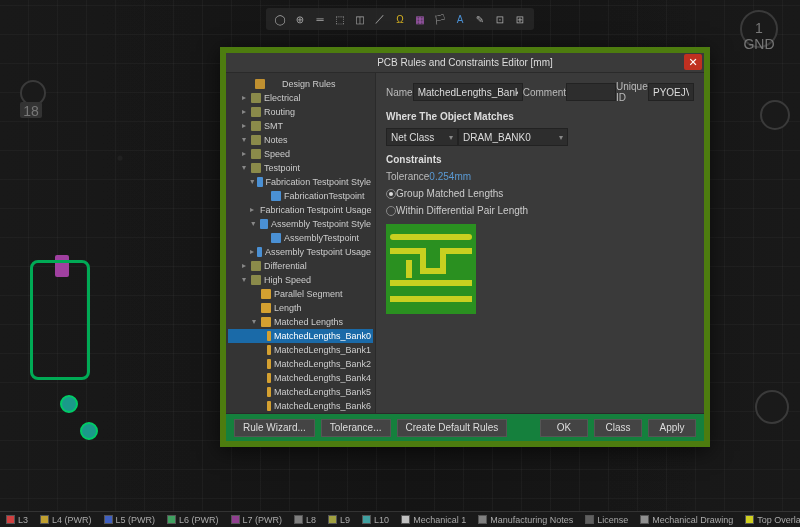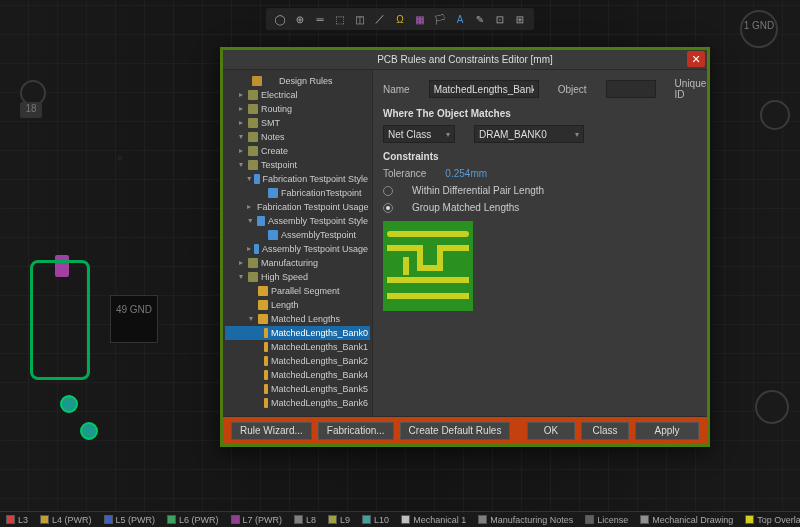--- a/index.html
+++ b/index.html
@@ -11,36 +11,36 @@
     filter: contrast(1.1); }
   .bg-pcb::before { content:""; position:absolute; inset:0;
     background-image:
       repeating-linear-gradient(0deg, transparent 0 28px, rgba(80,80,80,.15) 28px 29px),
       repeating-linear-gradient(90deg, transparent 0 28px, rgba(80,80,80,.15) 28px 29px);
   }
   .bg-circles { position:absolute; inset:0; }
   .circ { position:absolute; border:2px solid #3a3a3a; border-radius:50%; background:#1a1a1a; }
   .pad { position:absolute; background:#333; border-radius:2px; }
   .chip { position:absolute; background:#0d0d0d; border:1px solid #333; }
-  .chip-label { color:#777; font-size:10px; text-align:center; padding-top:8px; }
+  .chip-label { color:#777; font-size:14px; text-align:center; padding-top:8px; }
   .green-worm { position:absolute; left:30px; top:260px; width:60px; height:120px;
     border:3px solid #0a5; border-radius:8px; }
   .teal-dot { position:absolute; width:18px; height:18px; border-radius:50%; background:#1a9a8a; border:2px solid #0c6; }
 
   
   .top-toolbar { position:absolute; top:8px; left:50%; transform:translateX(-50%); display:flex; gap:4px;
     background:rgba(40,40,40,.8); padding:3px 6px; border-radius:3px; }
   .tb-btn { width:16px; height:16px; display:flex; align-items:center; justify-content:center; font-size:10px; color:#aaa; cursor:pointer; }
   .tb-btn.y { color:#d4b020; }
   .tb-btn.b { color:#4a90d4; }
   .tb-btn.p { color:#b060c0; }
 
   
   .dialog { position:absolute; left:220px; top:47px; width:490px; height:400px;
-    background:#c2410c; border:3px solid #4d7c0f; box-shadow:0 4px 20px rgba(0,0,0,.6); display:flex; flex-direction:column; }
+    background:#15803d; border:6px solid #4d7c0f; box-shadow:0 4px 20px rgba(0,0,0,.6); display:flex; flex-direction:column; }
   .dlg-title { background:#3a3a3a; height:20px; display:flex; align-items:center; justify-content:center;
     font-size:10px; color:#ddd; position:relative; border-bottom:1px solid #2a2a2a; }
   .dlg-close { position:absolute; right:2px; top:1px; width:18px; height:16px; background:#c03020; color:#fff;
     display:flex; align-items:center; justify-content:center; font-size:11px; cursor:pointer; border-radius:2px; }
   .dlg-body { flex:1; display:flex; overflow:hidden; }
   .tree-pane { width:150px; background:#343434; border-right:1px solid #2a2a2a; overflow-y:auto; overflow-x:hidden; padding:4px 2px; }
   .tree-pane::-webkit-scrollbar { width:8px; }
   .tree-pane::-webkit-scrollbar-thumb { background:#555; }
   .tree-pane::-webkit-scrollbar-track { background:#2a2a2a; }
   .tree-item { display:flex; align-items:center; gap:3px; padding:1px 2px; font-size:9px; color:#ccc;
@@ -49,21 +49,21 @@
   .tree-caret { width:8px; height:8px; display:inline-flex; align-items:center; justify-content:center; color:#888; font-size:8px; }
   .tree-ico { width:10px; height:10px; display:inline-block; border-radius:1px; }
   .ico-folder { background:#c09030; }
   .ico-cat { background:#8a8a4a; }
   .ico-rule { background:#d4a030; }
   .ico-tp { background:#4a90d4; }
   .depth0 { padding-left:2px;gap:17px; } .depth1 { padding-left:12px; } .depth2 { padding-left:22px; }
   .depth3 { padding-left:32px; }
 
   .detail-pane { flex:1; background:#3a3a3a; padding:8px 10px; display:flex; flex-direction:column; gap:6px; overflow:hidden; }
-  .row { display:flex; align-items:center; gap:19px; font-size:10px; }
+  .row { display:flex; align-items:center; gap:0; font-size:10px; }
   .lbl { color:#bbb; }
   .inp { background:#2d2d2d; border:1px solid #222; color:#ddd; padding:2px 4px; font-size:10px; height:18px; }
   .btn { background:#444; border:1px solid #555; color:#ddd; padding:2px 8px; font-size:10px; cursor:pointer; height:18px;
     display:inline-flex; align-items:center; }
   .section-head { font-weight:600; color:#ddd; font-size:10px; margin-top:2px; }
   .dropdown { background:#2d2d2d; border:1px solid #222; color:#ddd; padding:2px 4px; font-size:10px; height:18px;
     display:inline-flex; align-items:center; gap:6px; cursor:pointer; }
   .dropdown::after { content:"▾"; font-size:8px; color:#888; margin-left:auto; }
   .radio { width:10px; height:10px; border-radius:50%; border:1px solid #888; display:inline-block; position:relative; }
   .radio.on::after { content:""; position:absolute; inset:2px; background:#ddd; border-radius:50%; }
@@ -86,24 +86,20 @@
 
 <div class="bg-pcb"></div>
 <div class="bg-circles">
   <div class="circ" style="left:740px;top:10px;width:38px;height:38px;">
       <div class="chip-label">1
 GND</div>
     </div>
   <div class="circ" style="left:760px;top:100px;width:30px;height:30px;"></div>
   <div class="circ" style="left:755px;top:390px;width:34px;height:34px;"></div>
   <div class="circ" style="left:20px;top:80px;width:26px;height:26px;"></div>
-  <div class="chip" style="left:110px;top:295px;width:48px;height:48px;">
-      <div class="chip-label">49
-GND</div>
-    </div>
   <div class="pad" style="left:55px;top:255px;width:14px;height:22px;background:#a040a0;"></div>
   <div class="green-worm"></div>
   <div class="teal-dot" style="left:60px;top:395px;"></div>
   <div class="teal-dot" style="left:80px;top:422px;"></div>
   <div class="pad" style="left:20px;top:102px;width:22px;height:16px;">
       <div class="chip-label" style="padding:1px;">18</div>
     </div>
 </div>
 
 <div class="top-toolbar">
@@ -150,21 +146,21 @@
           <span>SMT</span>
         </div>
         <div class="tree-item depth1">
           <span class="tree-caret">▾</span>
           <span class="tree-ico ico-cat"></span>
           <span>Notes</span>
         </div>
         <div class="tree-item depth1">
           <span class="tree-caret">▸</span>
           <span class="tree-ico ico-cat"></span>
-          <span>Create</span>
+          <span>Speed</span>
         </div>
         <div class="tree-item depth1">
           <span class="tree-caret">▾</span>
           <span class="tree-ico ico-cat"></span>
           <span>Testpoint</span>
         </div>
         <div class="tree-item depth2">
           <span class="tree-caret">▾</span>
           <span class="tree-ico ico-tp"></span>
           <span>Fabrication Testpoint Style</span>
@@ -190,21 +186,21 @@
           <span>AssemblyTestpoint</span>
         </div>
         <div class="tree-item depth2">
           <span class="tree-caret">▸</span>
           <span class="tree-ico ico-tp"></span>
           <span>Assembly Testpoint Usage</span>
         </div>
         <div class="tree-item depth1">
           <span class="tree-caret">▸</span>
           <span class="tree-ico ico-cat"></span>
-          <span>Manufacturing</span>
+          <span>Differential</span>
         </div>
         <div class="tree-item depth1">
           <span class="tree-caret">▾</span>
           <span class="tree-ico ico-cat"></span>
           <span>High Speed</span>
         </div>
         <div class="tree-item depth2">
           <span class="tree-caret"></span>
           <span class="tree-ico ico-rule"></span>
           <span>Parallel Segment</span>
@@ -247,69 +243,69 @@
         <div class="tree-item depth3">
           <span class="tree-caret"></span>
           <span class="tree-ico ico-rule"></span>
           <span>MatchedLengths_Bank6</span>
         </div>
       </div>
     <div class="detail-pane">
       <div class="row">
         <span class="lbl">Name</span>
         <input class="inp" style="width: 110px;" value="MatchedLengths_Bank0">
-        <span class="lbl">Object</span>
+        <span class="lbl">Comment</span>
         <input class="inp" style="width: 50px;" value="">
         <span class="lbl">Unique ID</span>
         <input class="inp" style="width: 46px;" value="PYOEJVT">
 
       </div>
       <div class="section-head">Where The Object Matches</div>
       <div class="row">
         <div class="dropdown" style="width:72px">
             <span>Net Class</span>
           </div>
         <div class="dropdown" style="width:110px">
             <span>DRAM_BANK0</span>
           </div>
       </div>
       <div class="section-head">Constraints</div>
       <div class="row">
         <span class="lbl">Tolerance</span>
         <span class="link">0.254mm</span>
       </div>
       <div class="row">
+        <span class="radio on"></span>
+        <span>Group Matched Lengths</span>
+      </div>
+      <div class="row">
         <span class="radio"></span>
         <span>Within Differential Pair Length</span>
-      </div>
-      <div class="row">
-        <span class="radio on"></span>
-        <span>Group Matched Lengths</span>
       </div>
       <div class="preview">
         <div class="trace" style="left:4px;top:10px;width:82px;height:6px;border-radius:3px;"></div>
         <div class="trace" style="left:4px;top:24px;width:30px;height:6px;"></div>
         <div class="trace" style="left:34px;top:24px;width:6px;height:20px;"></div>
         <div class="trace" style="left:34px;top:44px;width:20px;height:6px;"></div>
         <div class="trace" style="left:54px;top:24px;width:6px;height:26px;"></div>
         <div class="trace" style="left:54px;top:24px;width:32px;height:6px;"></div>
         <div class="trace" style="left:4px;top:56px;width:82px;height:6px;"></div>
         <div class="trace" style="left:4px;top:72px;width:82px;height:6px;"></div>
         <div class="trace" style="left:20px;top:36px;width:6px;height:18px;"></div>
       </div>
     </div>
   </div>
   <div class="dlg-footer">
     <button class="btn">Rule Wizard...</button>
-    <button class="btn">Fabrication...</button>
+    <button class="btn">Tolerance...</button>
     <button class="btn">Create Default Rules</button>
     <div class="spacer"></div>
     <button class="btn" style="width:48px;justify-content:center">OK</button>
     <button class="btn" style="width:48px;justify-content:center">Class</button>
-    <button class="btn" style="width:64px;justify-content:center">Apply</button>
+    <button class="btn" style="width:48px;justify-content:center">Apply</button>
   </div>
 </div>
 
 <div class="layer-bar" id="layerbar">
     <div class="layer-tab">
       <span class="layer-sw" style="background: rgb(208, 64, 64);"></span>
       <span>L3</span>
     </div>
     <div class="layer-tab">
       <span class="layer-sw" style="background: rgb(192, 160, 48);"></span>

